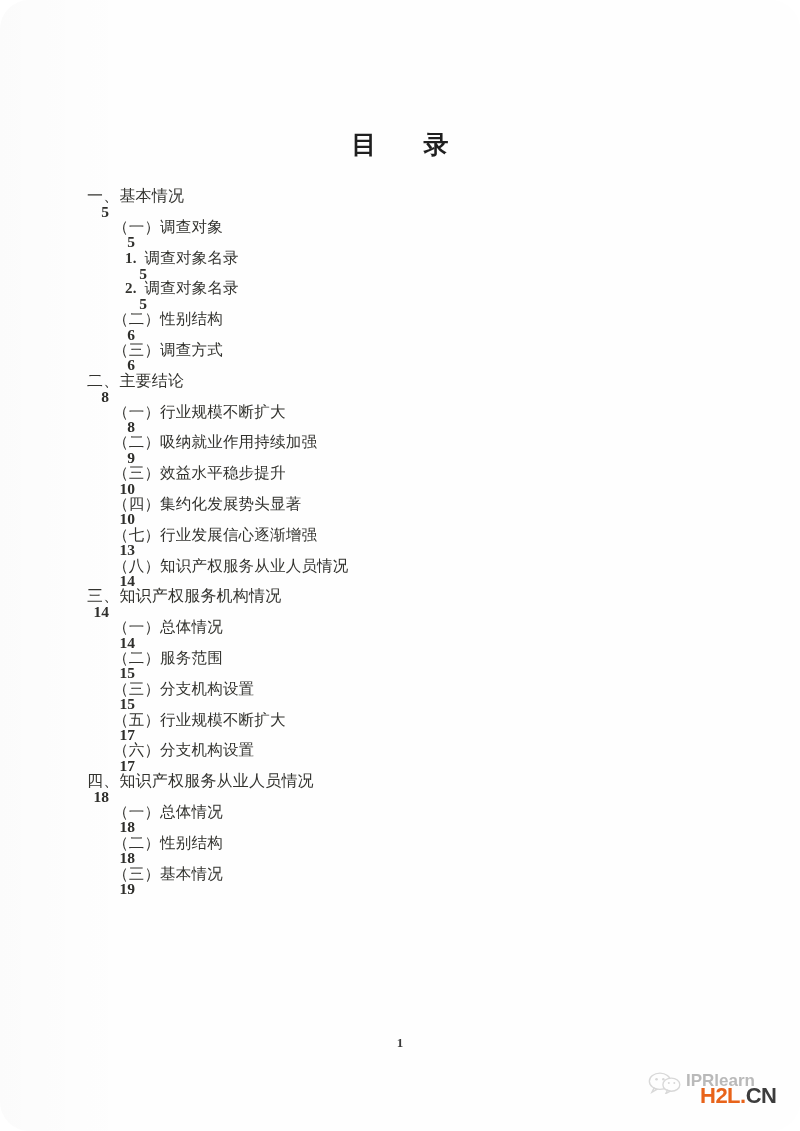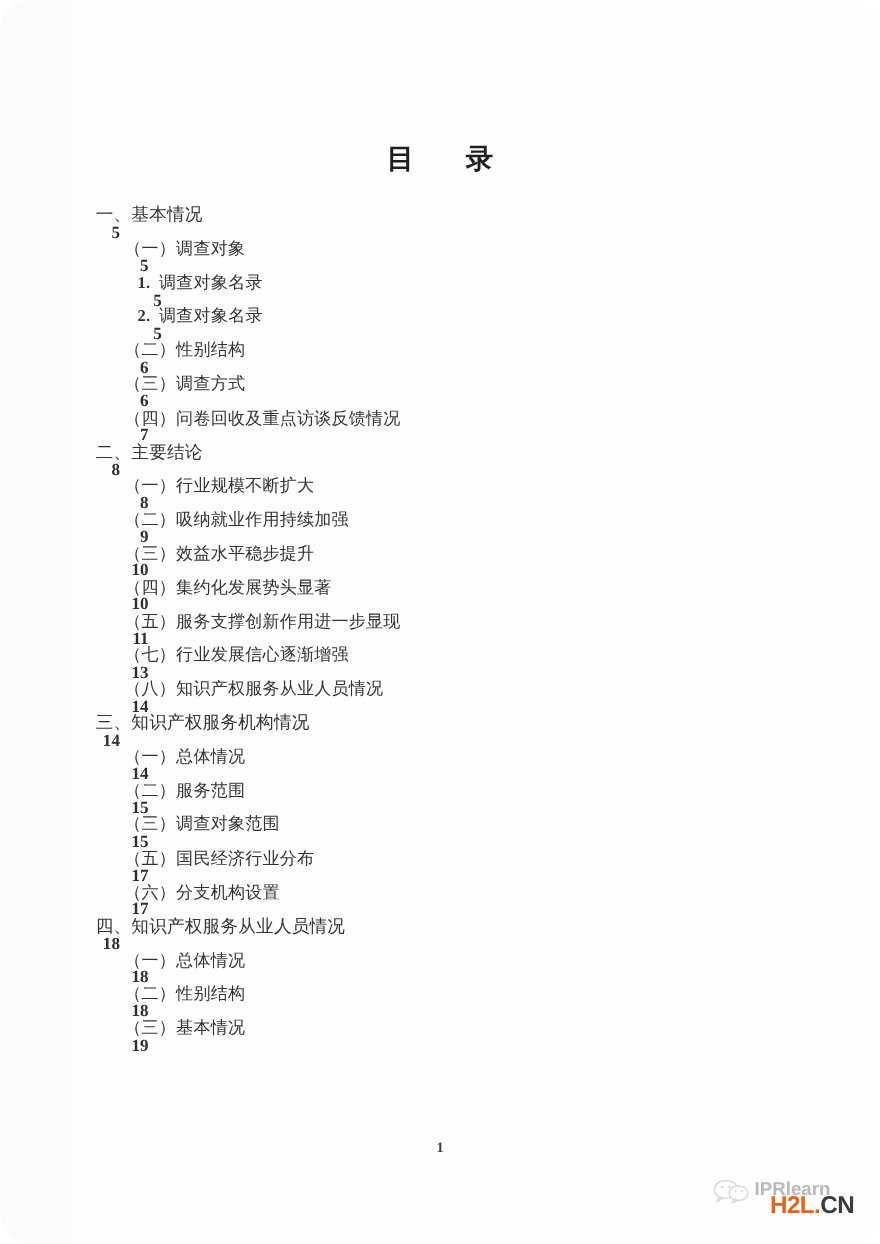--- a/index.html
+++ b/index.html
@@ -198,25 +198,20 @@
       <div class="toc-entry lvl2">
         <span class="toc-label">（二）性别结构</span>
         <span class="toc-leader"></span>
         <span class="toc-page">6</span>
       </div>
       <div class="toc-entry lvl2">
         <span class="toc-label">（三）调查方式</span>
         <span class="toc-leader"></span>
         <span class="toc-page">6</span>
       </div>
-      <div class="toc-entry lvl2">
-        <span class="toc-label">（四）问卷回收及重点访谈反馈情况</span>
-        <span class="toc-leader"></span>
-        <span class="toc-page">7</span>
-      </div>
       <div class="toc-entry lvl1">
         <span class="toc-label">二、主要结论</span>
         <span class="toc-leader"></span>
         <span class="toc-page">8</span>
       </div>
       <div class="toc-entry lvl2">
         <span class="toc-label">（一）行业规模不断扩大</span>
         <span class="toc-leader"></span>
         <span class="toc-page">8</span>
       </div>
@@ -229,25 +224,20 @@
         <span class="toc-label">（三）效益水平稳步提升</span>
         <span class="toc-leader"></span>
         <span class="toc-page">10</span>
       </div>
       <div class="toc-entry lvl2">
         <span class="toc-label">（四）集约化发展势头显著</span>
         <span class="toc-leader"></span>
         <span class="toc-page">10</span>
       </div>
       <div class="toc-entry lvl2">
-        <span class="toc-label">（五）服务支撑创新作用进一步显现</span>
-        <span class="toc-leader"></span>
-        <span class="toc-page">11</span>
-      </div>
-      <div class="toc-entry lvl2">
         <span class="toc-label">（七）行业发展信心逐渐增强</span>
         <span class="toc-leader"></span>
         <span class="toc-page">13</span>
       </div>
       <div class="toc-entry lvl2">
         <span class="toc-label">（八）知识产权服务从业人员情况</span>
         <span class="toc-leader"></span>
         <span class="toc-page">14</span>
       </div>
       <div class="toc-entry lvl1">
@@ -259,26 +249,26 @@
         <span class="toc-label">（一）总体情况</span>
         <span class="toc-leader"></span>
         <span class="toc-page">14</span>
       </div>
       <div class="toc-entry lvl2">
         <span class="toc-label">（二）服务范围</span>
         <span class="toc-leader"></span>
         <span class="toc-page">15</span>
       </div>
       <div class="toc-entry lvl2">
-        <span class="toc-label">（三）调查对象范围</span>
+        <span class="toc-label">（三）分支机构设置</span>
         <span class="toc-leader"></span>
         <span class="toc-page">15</span>
       </div>
       <div class="toc-entry lvl2">
-        <span class="toc-label">（五）国民经济行业分布</span>
+        <span class="toc-label">（五）行业规模不断扩大</span>
         <span class="toc-leader"></span>
         <span class="toc-page">17</span>
       </div>
       <div class="toc-entry lvl2">
         <span class="toc-label">（六）分支机构设置</span>
         <span class="toc-leader"></span>
         <span class="toc-page">17</span>
       </div>
       <div class="toc-entry lvl1">
         <span class="toc-label">四、知识产权服务从业人员情况</span>

